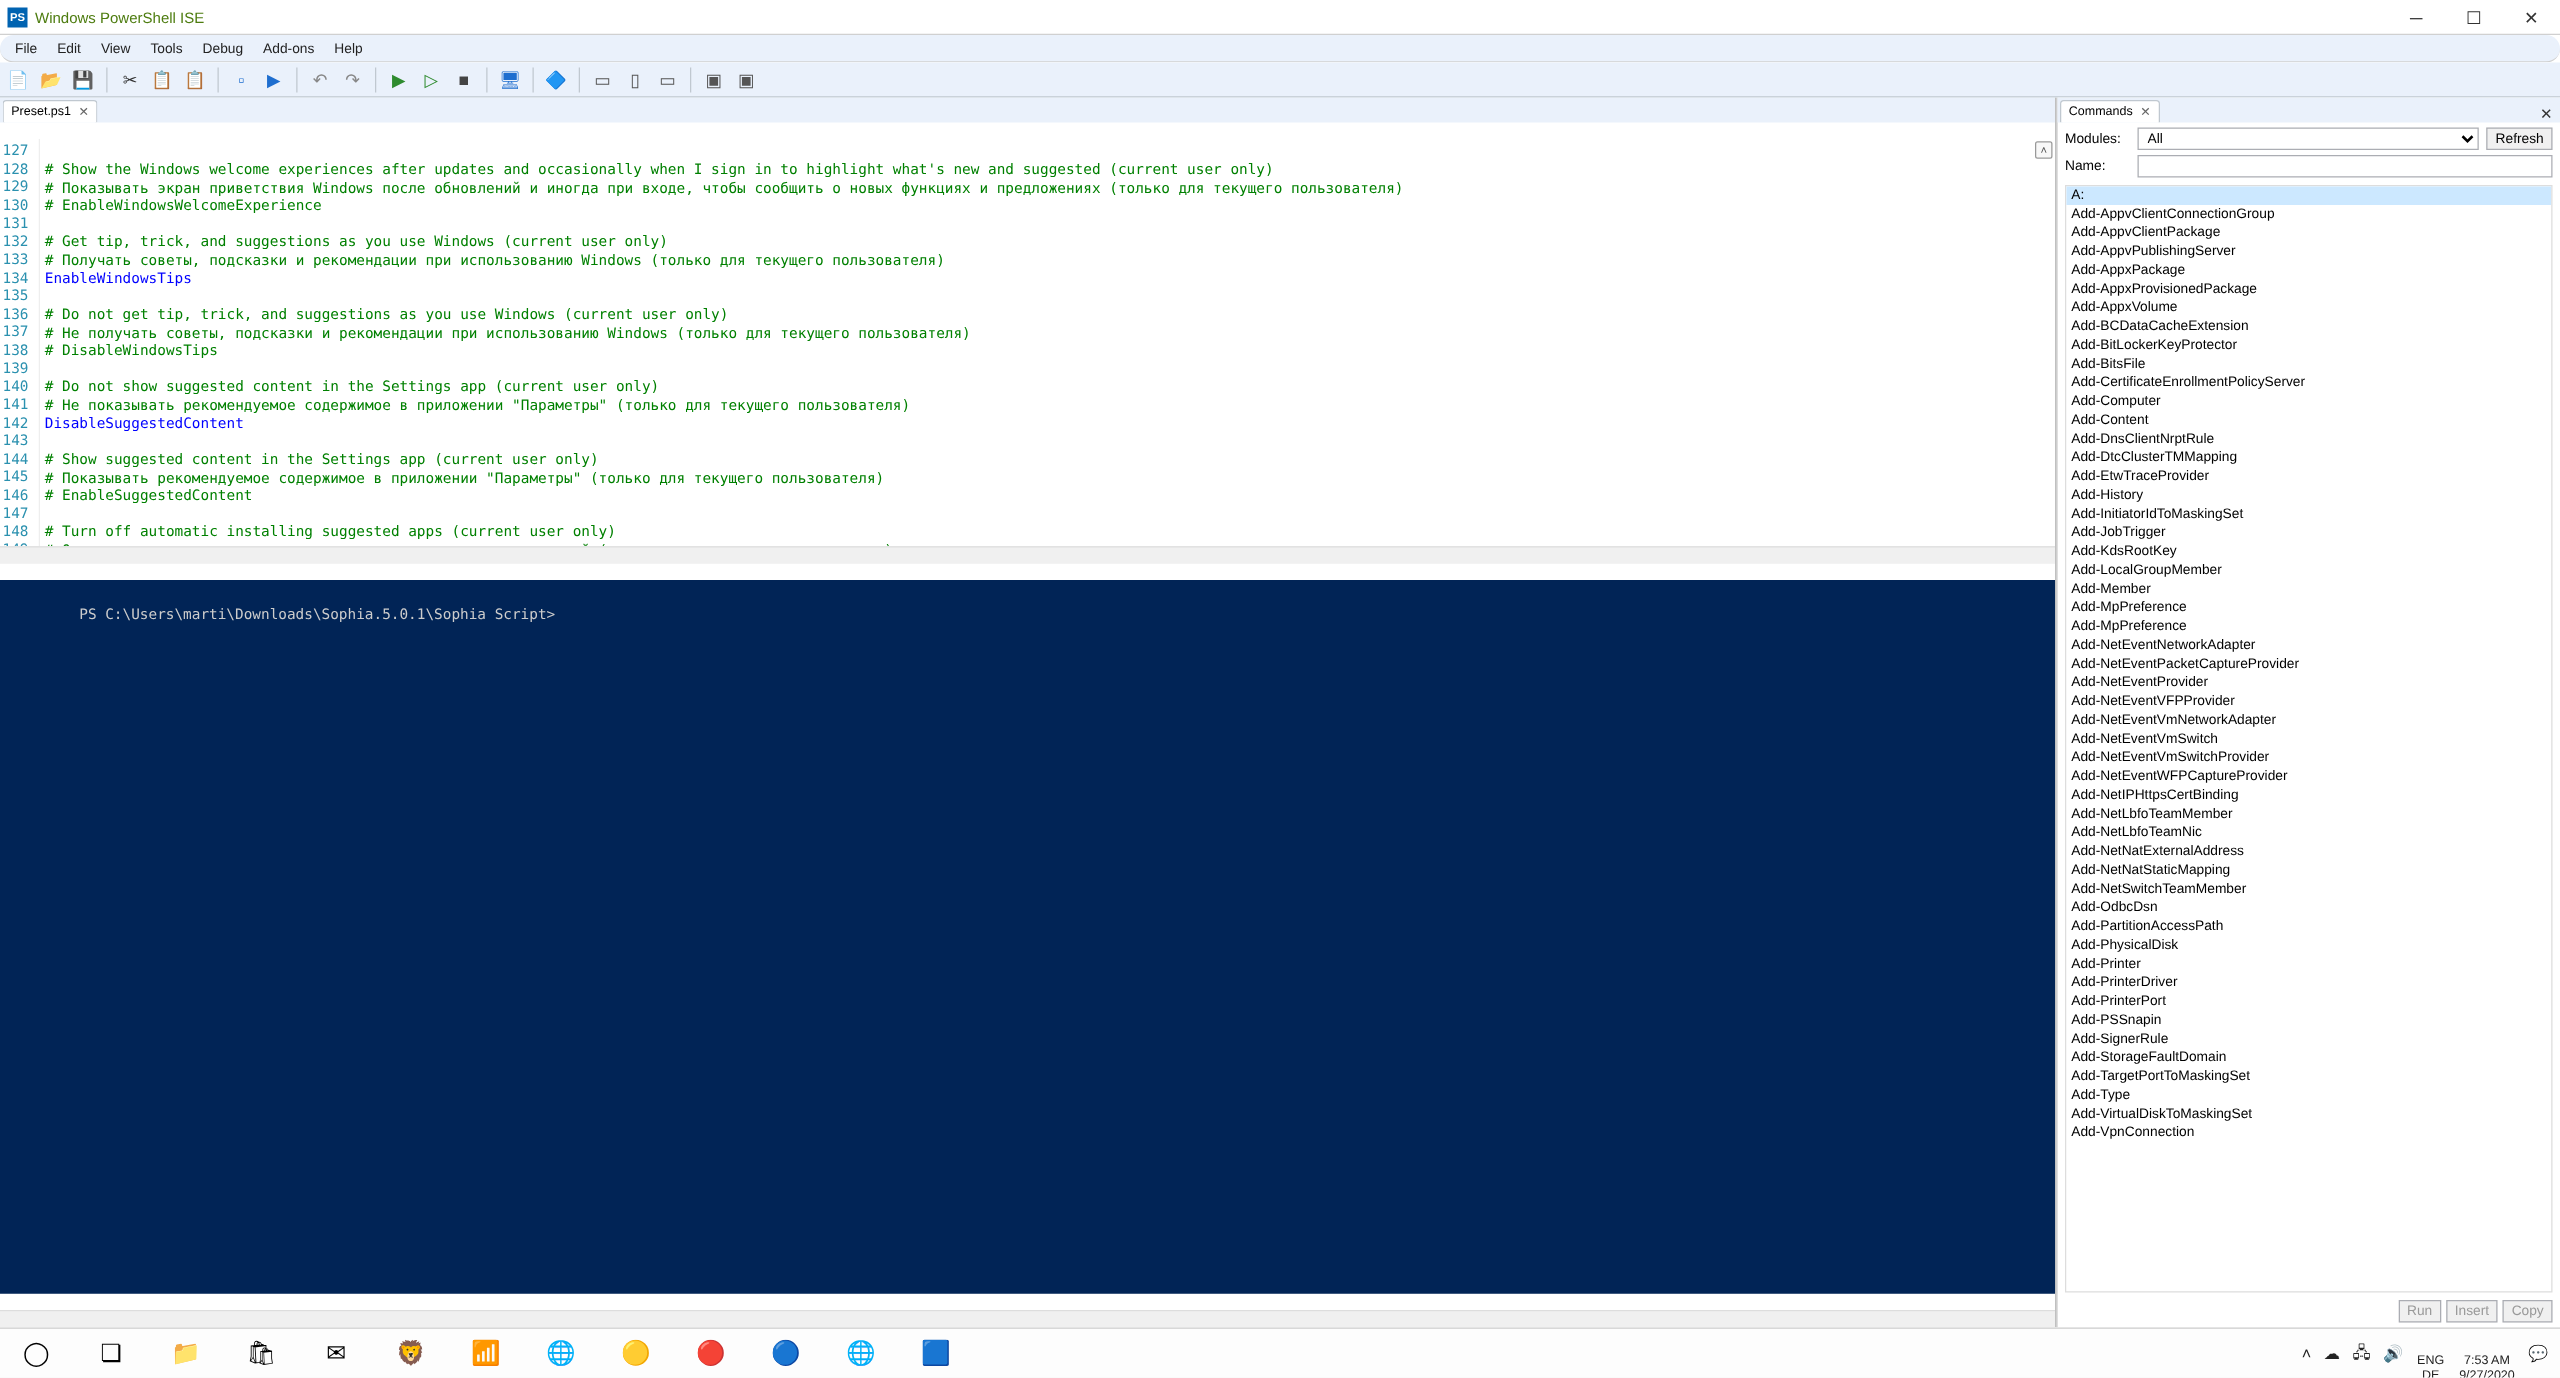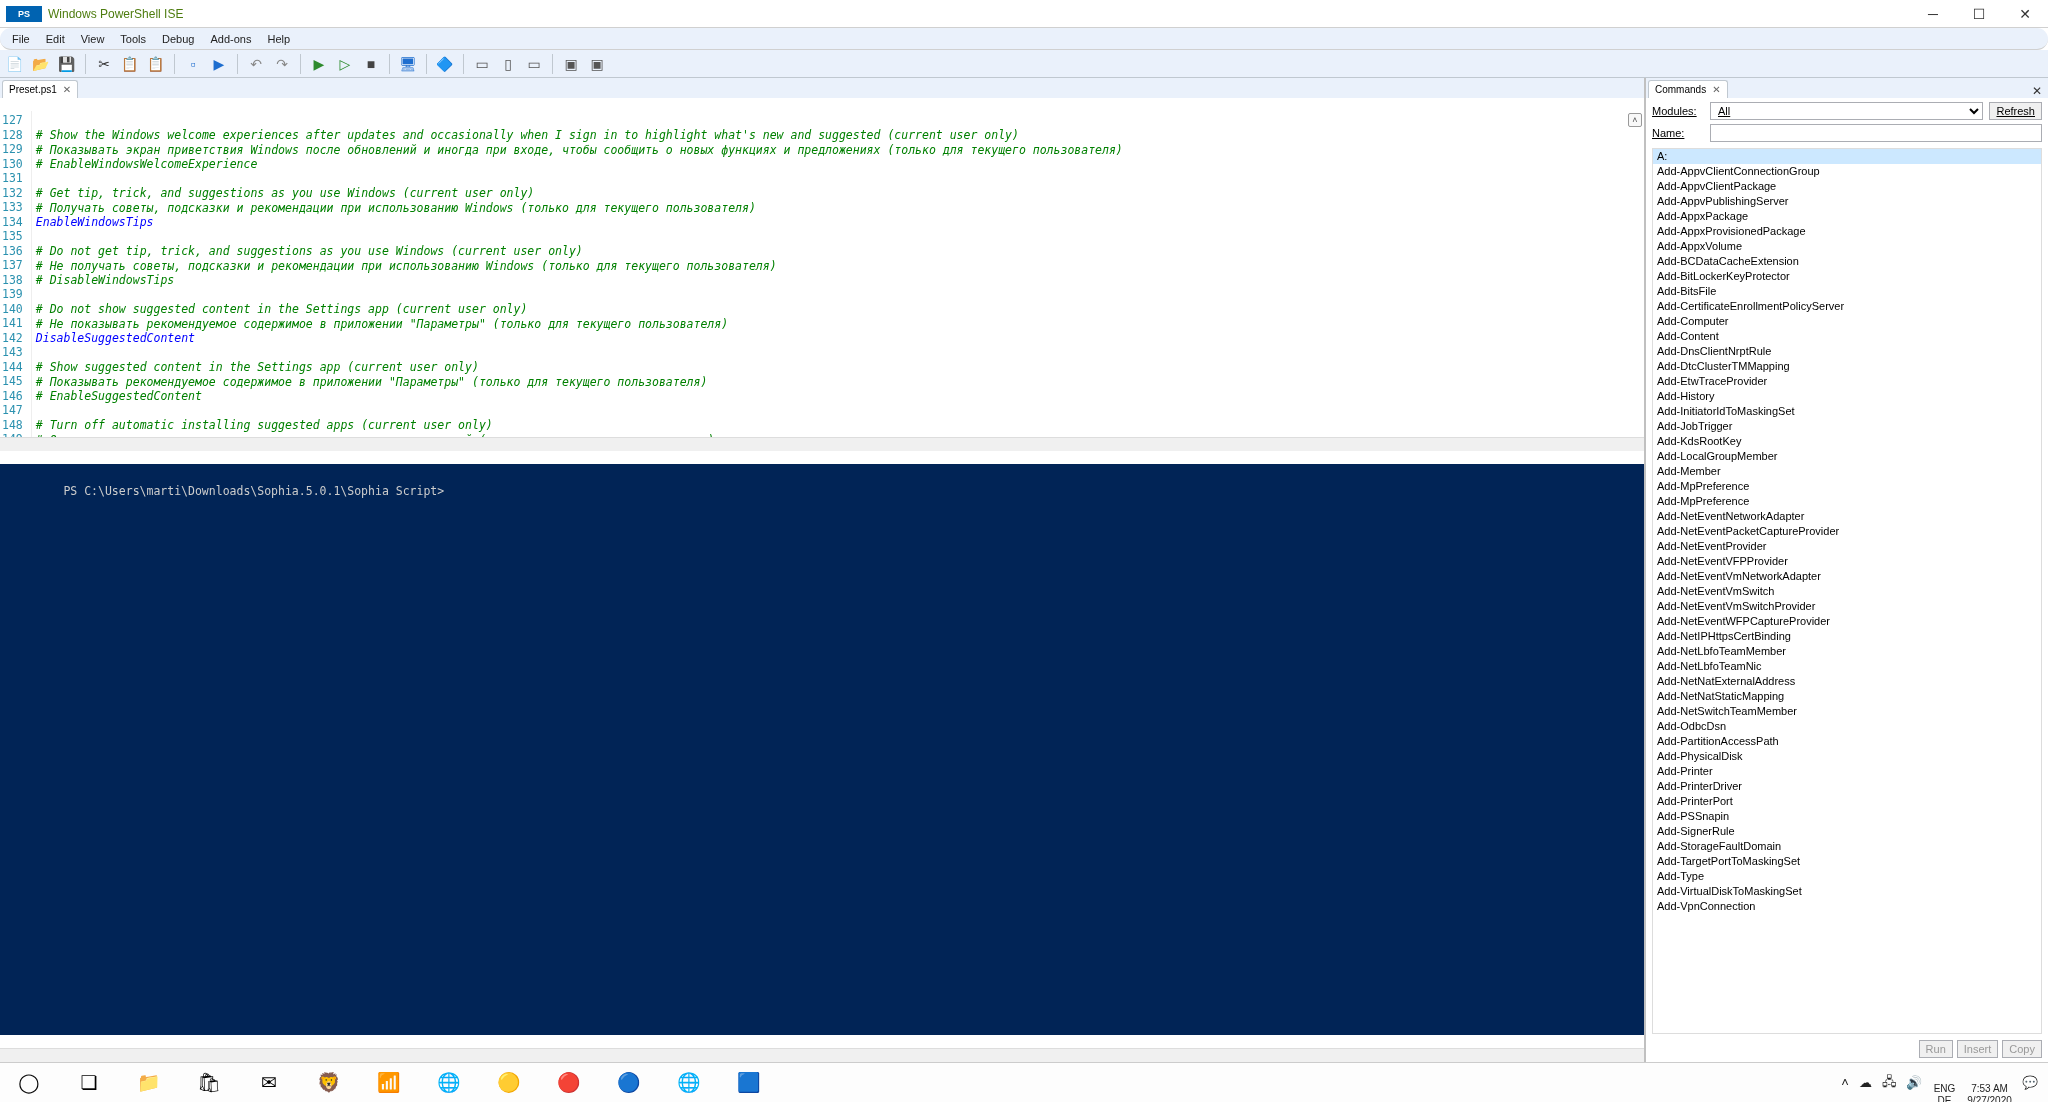--- a/index.html
+++ b/index.html
@@ -1,42 +1,42 @@
 <!DOCTYPE html>
 <html><head>
   <meta charset="utf-8">
   <style>
     * { margin:0; padding:0; box-sizing:border-box; }
     body { font-family:"Segoe UI", Tahoma, sans-serif; font-size:11px; background:#f0f0f0; overflow:hidden; color:#000; }
     .window { width:2048px; height:1102px; background:#fff; display:flex; flex-direction:column; }
     .titlebar { height:28px; background:#fff; display:flex; align-items:center; padding-left:6px; border-bottom:1px solid #d0d0d0; }
-    .titlebar-icon { width:36px; height:16px; background:#0063b1; color:#fff; font-size:9px; display:flex; align-items:center; justify-content:center; margin-right:6px; font-weight:bold; }
+    .titlebar-icon { width:16px; height:16px; background:#0063b1; color:#fff; font-size:9px; display:flex; align-items:center; justify-content:center; margin-right:6px; font-weight:bold; }
     .titlebar-text { flex:1; font-size:12px; color:#4d7c0f; }
     .winbtn { width:46px; height:28px; display:flex; align-items:center; justify-content:center; font-size:14px; color:#333; }
     .menubar { height:22px; background:#eaf1fb; display:flex; align-items:center; padding:0 4px; gap:0; border-bottom:1px solid #d0d0d0;border-radius:11px; }
     .menuitem { padding:3px 8px; font-size:11px; color:#222; }
     .toolbar { height:28px; background:#eaf1fb; display:flex; align-items:center; padding:0 4px; gap:4px; border-bottom:1px solid #c0c8d0; }
     .tbtn { width:22px; height:22px; display:flex; align-items:center; justify-content:center; font-size:14px; border-radius:2px; }
     .tsep { width:1px; height:20px; background:#c0c8d0; margin:0 3px; }
     .tabstrip { height:20px; background:#eaf1fb; display:flex; align-items:flex-end; padding-left:2px; }
     .tab { height:18px; background:#fff; border:1px solid #c0c8d0; border-bottom:none; padding:2px 6px; font-size:10px; display:flex; align-items:center; gap:6px; border-radius:3px 3px 0 0; }
     .tab-close { font-size:10px; color:#666; }
     .main { flex:1; display:flex; overflow:hidden; }
     .left { flex:1; display:flex; flex-direction:column; border-right:1px solid #c0c0c0;gap:13px; }
     .editor-wrap { display:flex; flex-direction:column; height:340px; background:#fff; position:relative; }
     .editor { flex:1; display:flex; overflow:hidden; font-family:Consolas,monospace; font-size:11.5px; line-height:14.5px; }
     .gutter { background:#fff; color:#2b91af; text-align:right; padding:2px 8px 2px 2px; user-select:none; white-space:pre; border-right:1px solid #eee; }
-    .code-area { flex:1; padding:17px 4px; white-space:pre; overflow:hidden;font-style:italic; }
+    .code-area { flex:1; padding:17px 4px; white-space:pre; overflow:hidden; }
     .scroll-affordance { position:absolute; right:2px; top:2px; width:14px; height:14px; border:1px solid #999; border-radius:2px; font-size:9px; display:flex; align-items:center; justify-content:center; color:#555; background:#f8f8f8;}
     .hscroll { height:14px; background:#f0f0f0; border-top:1px solid #ddd; }
     .console { flex:1; background:#012456; color:#ccc; font-family:Consolas,monospace; font-size:11.5px; padding:6px 8px; white-space:pre; overflow:hidden; }
     .right { width:403px; background:#fff; display:flex; flex-direction:column; border-left:1px solid #c0c0c0; }
     .right-tabstrip { height:20px; background:#eaf1fb; display:flex; align-items:flex-end; padding-left:2px; justify-content:space-between; }
     .right-close { padding-right:6px; font-size:12px; color:#333; }
-    .cmd-header { padding:4px 6px; display:flex; flex-direction:column; gap:4px; font-size:11px;text-decoration:underline; }
+    .cmd-header { padding:4px 6px; display:flex; flex-direction:column; gap:4px; font-size:11px; }
     .cmd-row { display:flex; align-items:center; gap:6px; }
     .cmd-row label { width:52px; }
     .cmd-row select, .cmd-row input { flex:1; font-size:11px; padding:1px 3px; border:1px solid #abadb3; background:#fff; height:18px; }
     .btn { border:1px solid #abadb3; background:#f0f0f0; padding:1px 6px; font-size:11px; height:18px; }
     .cmd-list { flex:1; overflow-y:auto; border:1px solid #ddd; margin:2px 6px; font-size:11px; }
     .cmd-item { padding:0 4px; line-height:15px; white-space:nowrap; }
     .cmd-item.sel { background:#cce8ff; }
     .cmd-footer { padding:4px 6px; display:flex; gap:4px; justify-content:flex-end; }
     .cmd-footer .btn { color:#999;text-align:right; }
     .taskbar { height:40px; background:#fdfdfd; border-top:1px solid #ccc; display:flex; align-items:center; padding:0 4px; gap:10px; position:relative; }

